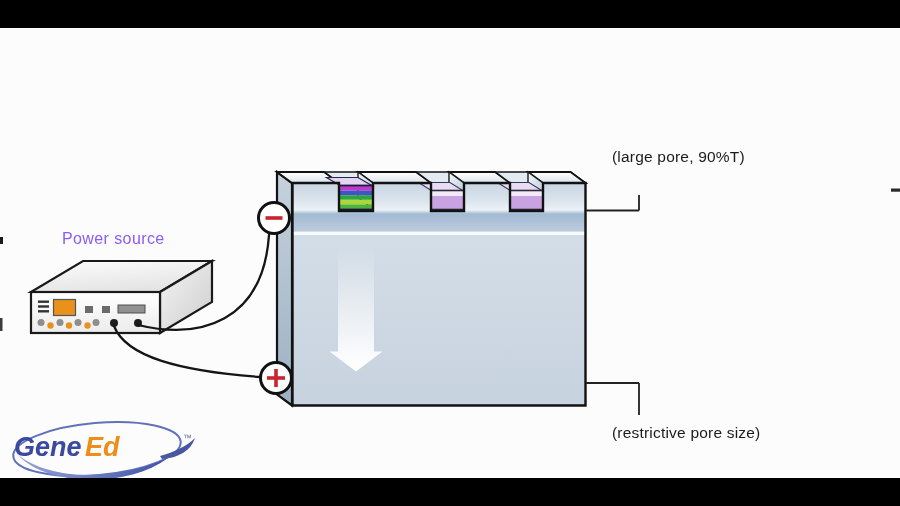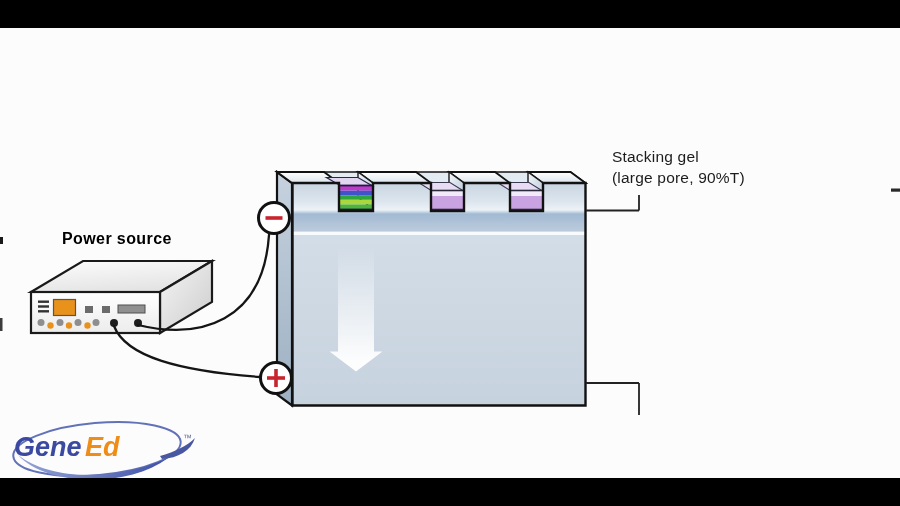--- a/index.html
+++ b/index.html
@@ -6,21 +6,21 @@
   .stage{
     position:relative;width:900px;height:506px;background:#fcfcfc;
     overflow:hidden;font-family:"Liberation Sans",sans-serif;
   }
   .bar{position:absolute;left:0;width:900px;height:28px;background:#000;}
   .bar.top{top:0;}
   .bar.bottom{top:478px;}
   svg.canvas{position:absolute;left:0;top:0;}
   .lbl{position:absolute;color:#1c1c1c;}
   .lbl-annot{font-size:15.5px;line-height:21px;letter-spacing:0.2px;}
-  .lbl-power{font-size:16px;font-weight:bold;color:#000000;letter-spacing:0.4px;}
+  .lbl-power{font-size:16px;font-weight:normal;color:#8b5cf6;letter-spacing:0.4px;}
   .pos-power{left:62px;top:230px;}
   .pos-stacking{left:612px;top:146px;}
   .pos-resolving{left:612px;top:422px;}
 </style>
 </head>
 <body>
 
 <div class="stage">
 
   <svg class="canvas" width="900" height="506" viewBox="0 0 900 506">
@@ -175,22 +175,22 @@
     </g>
 
     <rect x="0" y="237" width="3" height="7" fill="#1a1a1a"></rect>
     <rect x="0" y="318" width="2.5" height="13" fill="#1a1a1a" opacity="0.85"></rect>
     <rect x="891" y="188.5" width="9" height="3.2" fill="#2a2a2a"></rect>
   </svg>
 
   <div class="lbl lbl-power pos-power">Power source</div>
 
   <div class="lbl lbl-annot pos-stacking">
-    <div>Stacking gel</div>
     <div>(large pore, 90%T)</div>
   </div>
 
   <div class="lbl lbl-annot pos-resolving">
+    <div>(restrictive pore size)</div>
   </div>
 
   <div class="bar top"></div>
   <div class="bar bottom"></div>
 </div>
 
 </body></html>

